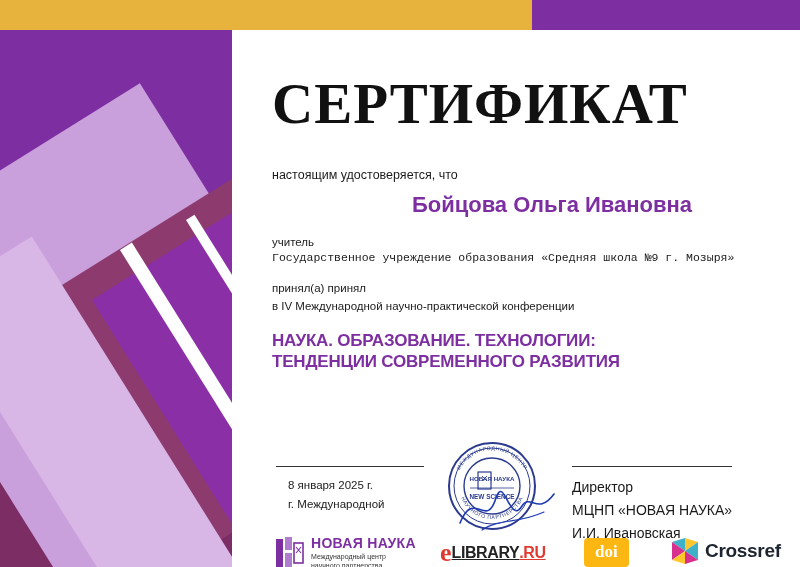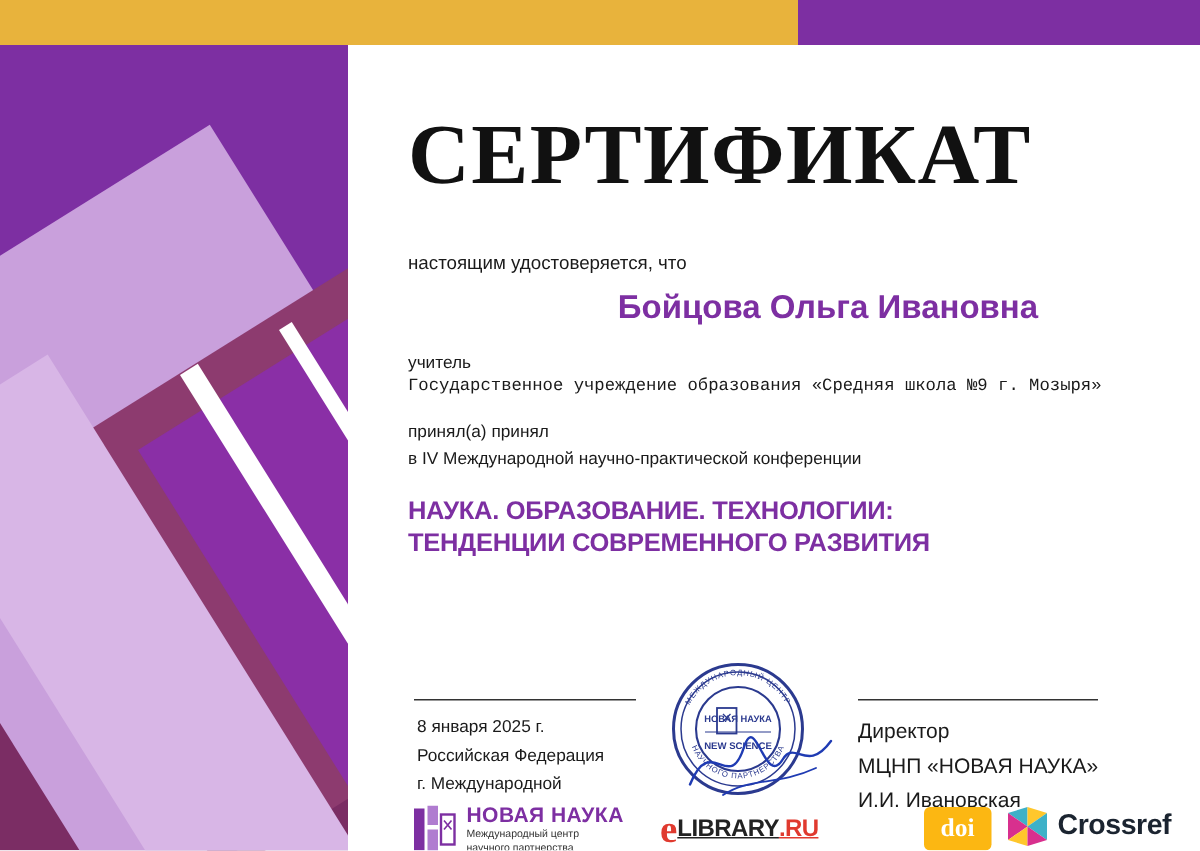--- a/index.html
+++ b/index.html
@@ -149,21 +149,21 @@
     top: 398px; left: 0; width: 560px; height: 100px;
   }
   .sig-line {
     position: absolute;
     height: 1px; background: #333333;
   }
   .sig-line.left { left: 4px; top: 38px; width: 148px; }
   .sig-line.right { left: 300px; top: 38px; width: 160px; }
 
   .place-block {
-    position: absolute; left: 6px; top: 48px;
+    position: absolute; left: 16px; top: 48px;
     font-size: 11.5px; color: #1a1a1a; line-height: 1.65;
   }
   .signer-block {
     position: absolute; left: 300px; top: 48px;
     font-size: 14px; color: #1a1a1a; line-height: 1.65;
   }
 
   
   .stamp {
     position: absolute; left: 170px; top: 8px;
@@ -195,21 +195,21 @@
   }
 
   .logo-elib { left: 168px; top: 12px; }
   .elib-e {
     font-size: 26px; font-weight: bold; color: #e03a2f;
     font-family: "Liberation Serif", serif; line-height: 1;
   }
   .elib-text { font-size: 16px; font-weight: bold; color: #222; letter-spacing: -0.4px; text-decoration: underline; }
   .elib-ru { color: #e03a2f; }
 
-  .logo-doi { left: 344px; top: 10px; }
+  .logo-doi { left: 312px; top: 10px; }
   .doi-badge {
     background: #fcb712; color: #ffffff;
     font-weight: bold; font-size: 17px;
     padding: 4px 11px 5px 11px; border-radius: 4px;
     font-family: "Liberation Serif", serif;
   }
 
   .logo-crossref { left: 400px; top: 10px; }
   .cr-mark { width: 26px; height: 26px; margin-right: 7px; position: relative; }
   .cr-text { font-size: 19px; font-weight: bold; color: #1b2430; letter-spacing: -0.3px; }
@@ -254,21 +254,20 @@
       <div>НАУКА. ОБРАЗОВАНИЕ. ТЕХНОЛОГИИ:</div>
       <div>ТЕНДЕНЦИИ СОВРЕМЕННОГО РАЗВИТИЯ</div>
     </div>
 
     <div class="sig-area">
       <div class="sig-line left"></div>
       <div class="sig-line right"></div>
 
       <div class="place-block">
         <div>8 января 2025 г.</div>
-        <div>Российская Федерация</div>
         <div>г. Международной</div>
       </div>
 
       <div class="signer-block">
         <div>Директор</div>
         <div>МЦНП «НОВАЯ НАУКА»</div>
         <div>И.И. Ивановская</div>
       </div>
 
       <div class="stamp">

